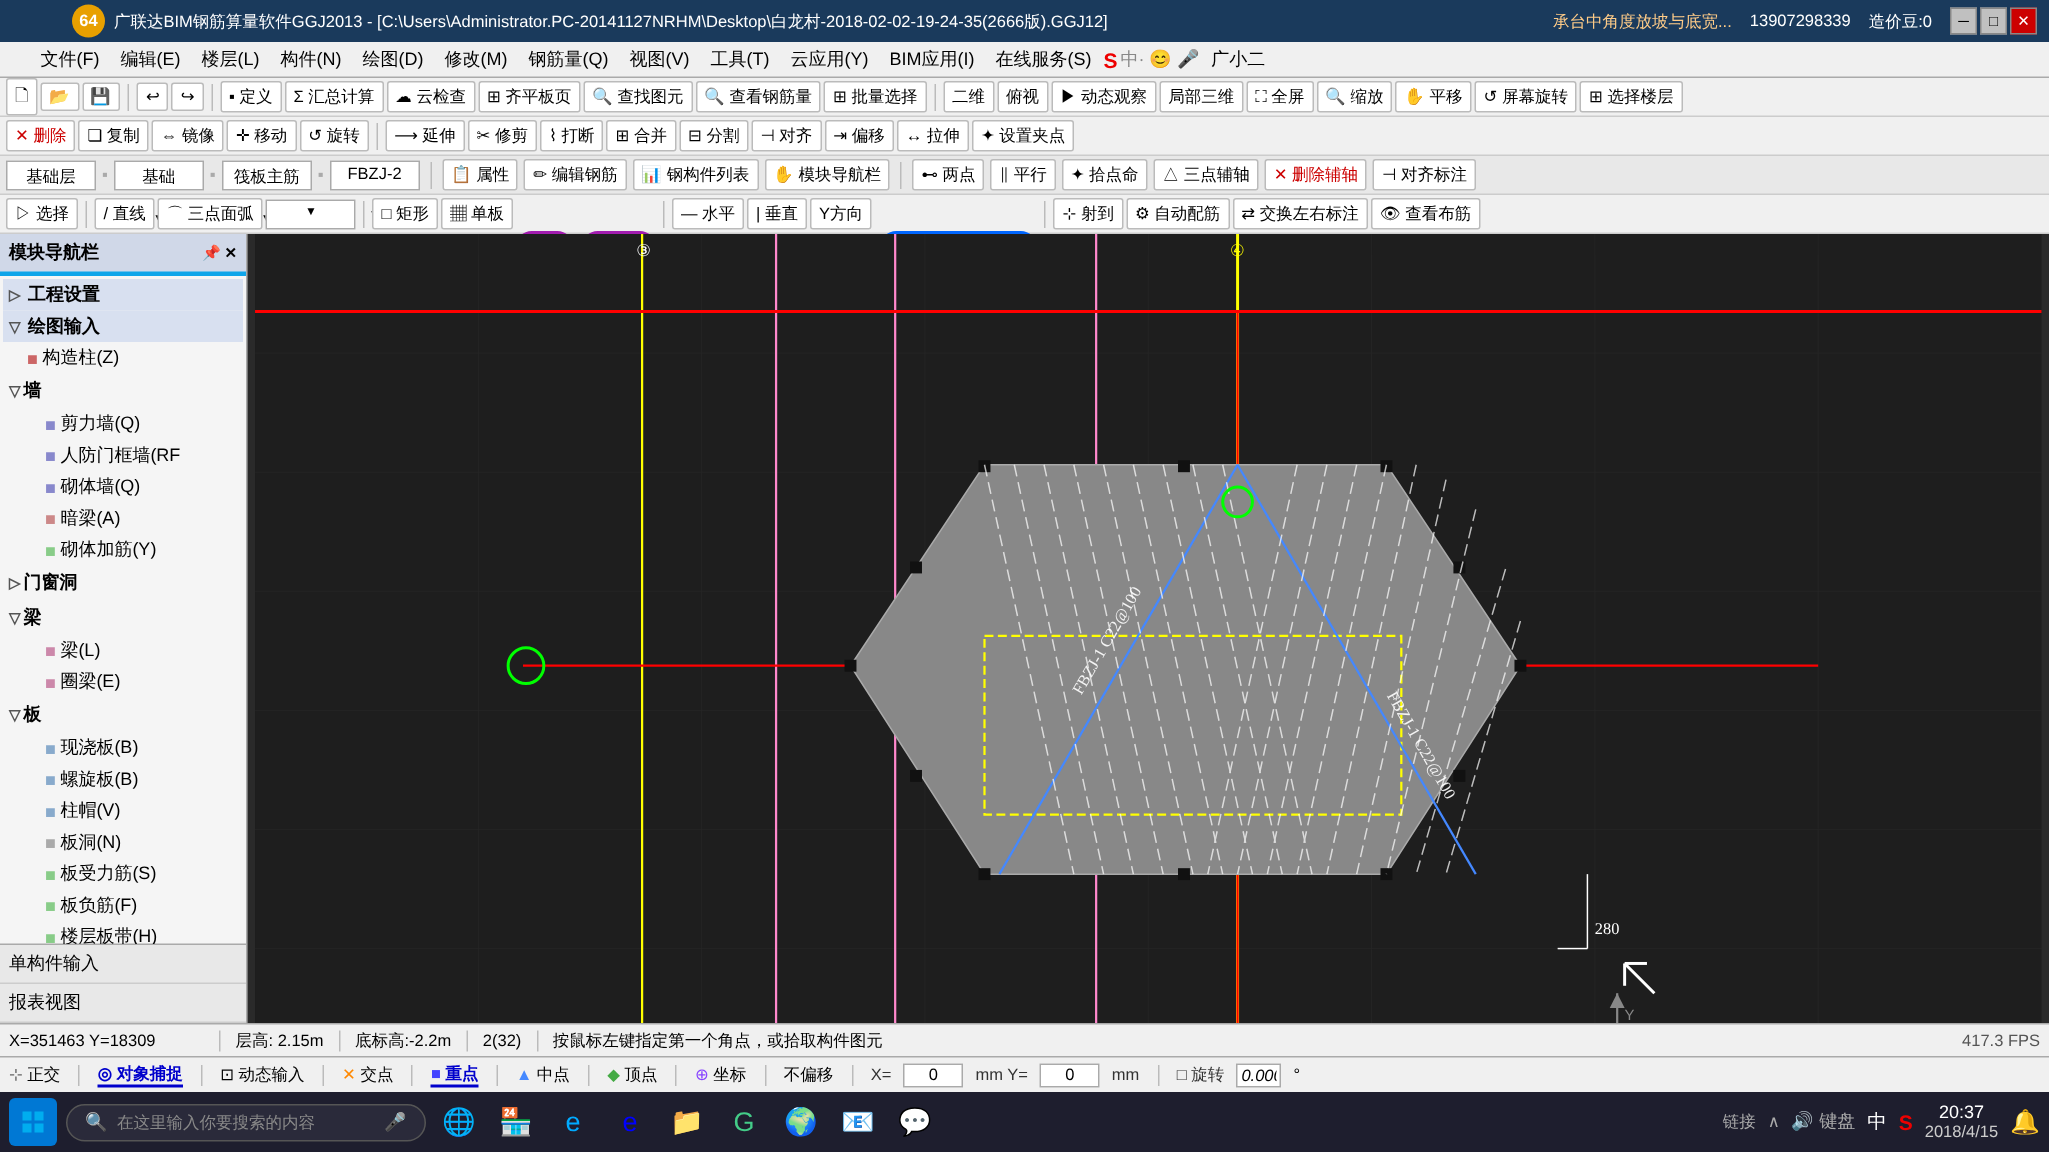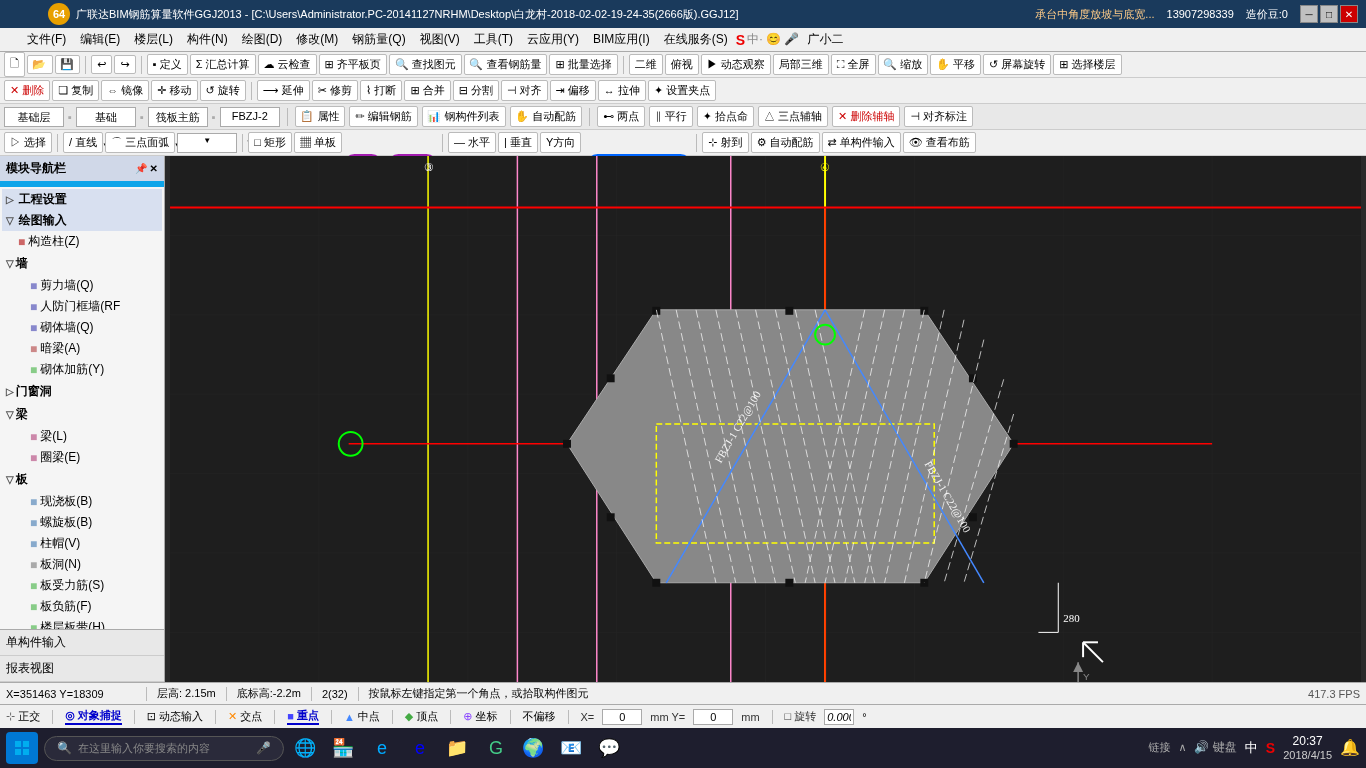--- a/index.html
+++ b/index.html
@@ -31,21 +31,21 @@
 
     
     #drawtb { background: #f0f0f0; height: 26px; display: flex; align-items: center; padding: 0 4px; border-bottom: 1px solid #ccc; gap: 2px; font-size: 11px; }
     .circle-highlight { border: 2px solid #a21caf; border-radius: 12px; padding: 1px 6px; color: #cc0000; font-weight: bold; background: #fff; margin-top: 43px; }
 
     
     #main { display: flex; height: calc(768px - 28px - 24px - 26px - 26px - 26px - 26px - 24px - 24px); }
     
     
     #sidebar { width: 165px; background: #f5f5f5; border-right: 1px solid #aaa; display: flex; flex-direction: column; font-size: 12px; }
-    #sidebar-header { background: #d0d8e8; padding: 4px 6px; font-weight: bold; display: flex; justify-content: space-between; align-items: center; border-bottom: 6px solid #0ea5e9; }
+    #sidebar-header { background: #d0d8e8; padding: 4px 6px; font-weight: bold; display: flex; justify-content: space-between; align-items: center; border-bottom: 3px solid #0ea5e9; }
     #sidebar-content { flex: 1; overflow-y: auto; padding: 2px; }
     .tree-item { padding: 2px 4px; cursor: pointer; display: flex; align-items: center; gap: 3px; }
     .tree-category { font-weight: bold; padding: 3px 4px; cursor: pointer; display: flex; align-items: center; }
     .tree-indent { padding-left: 16px; }
     .tree-indent2 { padding-left: 28px; }
     .expand-icon { font-size: 10px; color: #555; margin-right: 2px; }
     #sidebar-bottom { border-top: 1px solid #aaa; }
     .sidebar-footer-btn { padding: 4px 6px; border-bottom: 1px solid #ccc; cursor: pointer; background: #e8e8e8; }
 
     
@@ -170,21 +170,21 @@
   </div>
   <span style="color:#aaa;">▪</span>
   <div class="comp-dropdown">
     <span>FBZJ-2</span>
     <span class="arrow-down">▼</span>
   </div>
   <div class="tb-sep"></div>
   <div class="tb-btn">📋 属性</div>
   <div class="tb-btn">✏ 编辑钢筋</div>
   <div class="tb-btn">📊 钢构件列表</div>
-  <div class="tb-btn">✋ 自动配筋</div>
+  <div class="tb-btn">✋ 模块导航栏</div>
   <div class="tb-sep"></div>
   <div class="tb-btn">⊷ 两点</div>
   <div class="tb-btn">∥ 平行</div>
   <div class="tb-btn">✦ 拾点命</div>
   <div class="tb-btn">△ 三点辅轴</div>
   <div class="tb-btn" style="color:#cc0000;">✕ 删除辅轴</div>
   <div class="tb-btn">⊣ 对齐标注</div>
 </div>
 
 <div id="drawtb">
@@ -201,21 +201,21 @@
   <div class="circle-highlight">条板</div>
   <div class="circle-highlight" style="margin-left:4px;">自定义</div>
   <div class="tb-sep"></div>
   <div class="tb-btn">— 水平</div>
   <div class="tb-btn">| 垂直</div>
   <div class="tb-btn">Y方向</div>
   <div class="circle-highlight" style="margin-left:4px; border-color:#0066ff;">平行边布置受力筋</div>
   <div class="tb-sep"></div>
   <div class="tb-btn">⊹ 射到</div>
   <div class="tb-btn">⚙ 自动配筋</div>
-  <div class="tb-btn">⇄ 单构件输入</div>
+  <div class="tb-btn">⇄ 交换左右标注</div>
   <div class="tb-btn">👁 查看布筋</div>
 </div>
 
 <div id="main" style="height: 526px;">
 
   <div id="sidebar">
     <div id="sidebar-header">
       <span>模块导航栏</span>
       <div style="display:flex;gap:2px;">
         <span style="cursor:pointer;font-size:10px;">📌</span>

